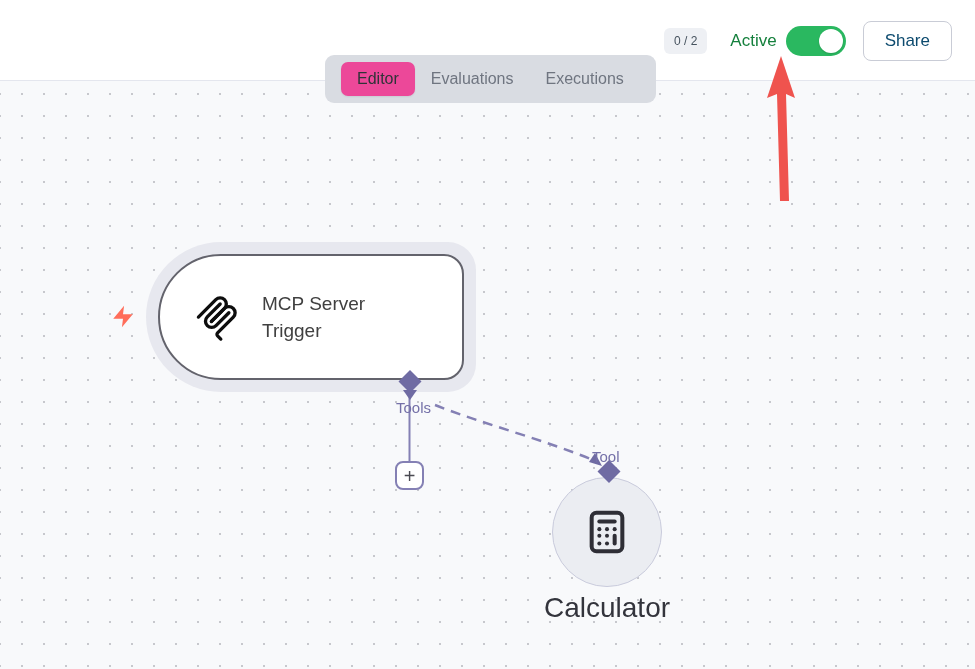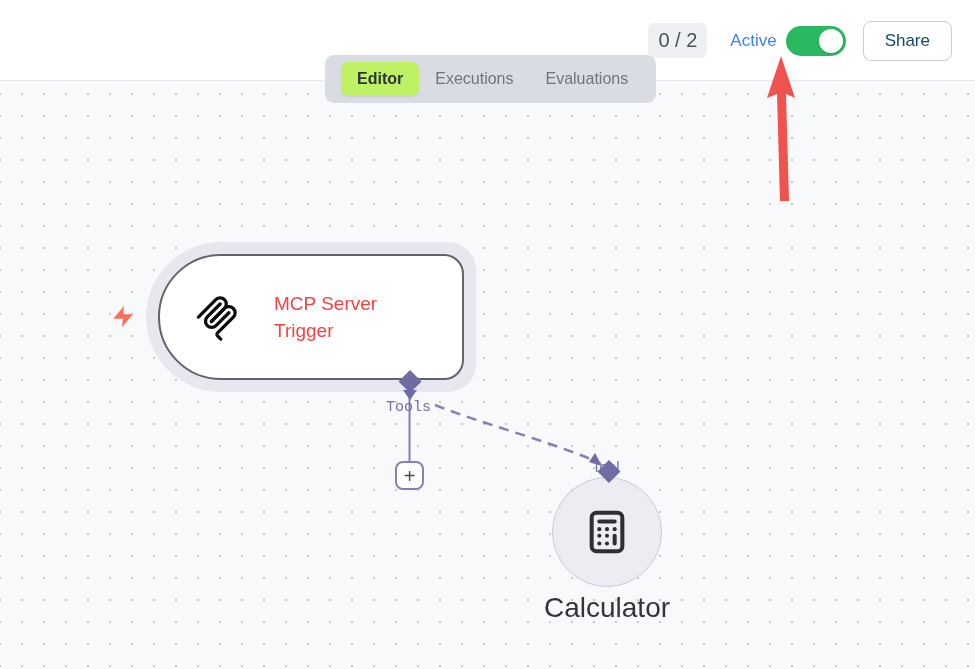--- a/index.html
+++ b/index.html
@@ -19,27 +19,27 @@
     border-bottom: 1px solid #e4e6ee;
     z-index: 10;
   }
   .header-right {
     position: absolute; right: 23px; top: 0; height: 81px;
     display: flex; align-items: center;
   }
   .issues-badge {
     background: #eef0f4;
     color: #46525e;
-    font-size: 20px;
+    font-size: 12px;
     border-radius: 6px;
     padding: 6px 10px;
     margin-right: 23px;
   }
   .active-label {
-    color: #3b82f6;
+    color: #15803d;
     font-size: 17px;
     font-weight: 500;
     margin-right: 9px;
   }
   .toggle {
     width: 60px; height: 30px;
     background: #2ab860;
     border-radius: 15px;
     position: relative;
     margin-right: 17px;
@@ -75,23 +75,23 @@
   }
   .tab {
     font-size: 16px;
     color: #6f7580;
     padding: 8px 16px;
     border-radius: 7px;
     cursor: pointer;
     white-space: nowrap;
   }
   .tab.active {
-    background: #bef264;
+    background: #ec4899;
     color: #2f3338;
-    font-weight: 700;
+    font-weight: 400;
     box-shadow: 0 1px 2px rgba(0,0,0,.07);
   }
 
   
   .canvas {
     position: absolute; left: 0; top: 81px;
     width: 975px; height: 588px;
     background-color: #f8f9fb;
     background-image: radial-gradient(circle, #c7c8cd 1.1px, transparent 1.2px);
     background-size: 22px 22px;
@@ -113,43 +113,42 @@
     background: #ffffff;
     border: 2px solid #63636c;
     border-radius: 63px 20px 20px 63px;
     display: flex; align-items: center;
     padding-left: 32px;
     cursor: pointer;
     z-index: 6;
   }
   .trigger-icon { width: 50px; height: 50px; color: #0d0d0d; flex: 0 0 auto; }
   .trigger-title {
-    margin-left: 32px;
+    margin-left: 20px;
     width: 140px;
     font-size: 19px;
     line-height: 27px;
-    color: #ef4444;
+    color: #404040;
   }
 
   .bolt-icon {
     position: absolute; left: 110px; top: 301px;
     width: 26px; height: 31px;
     z-index: 6;
   }
 
   
   .tools-label {
     position: absolute; left: 378px; top: 399px;
     width: 53px; text-align: right;
     font-size: 15px; color: #7470a8;
     z-index: 22;
-    font-family: Liberation Mono, monospace;
   }
   .tool-label {
-    position: absolute; left: 592px; top: 458px;
+    position: absolute; left: 592px; top: 448px;
     font-size: 15px; color: #7470a8;
     z-index: 22;
   }
 
   
   .add-tool-btn {
     position: absolute; left: 395px; top: 461px;
     width: 29px; height: 29px;
     background: #ffffff;
     border: 2px solid #8480b4;
@@ -199,22 +198,22 @@
     <span class="active-label">Active</span>
     <div class="toggle">
       <div class="knob"></div>
     </div>
     <button class="share-btn">Share</button>
   </div>
 </div>
 
 <div class="tabbar">
   <div class="tab active">Editor</div>
+  <div class="tab">Evaluations</div>
   <div class="tab">Executions</div>
-  <div class="tab">Evaluations</div>
 </div>
 
 <div class="canvas"></div>
 
 <div class="trigger-glow"></div>
 <div class="trigger-node">
   <svg class="trigger-icon" viewBox="0 0 195 195" fill="none" stroke="currentColor" stroke-width="13" stroke-linecap="round">
     <path d="M25 97.853 92.882 29.97c9.373-9.372 24.569-9.372 33.941 0 9.373 9.373 9.373 24.569 0 33.942L75.558 115.177"></path>
     <path d="m76.265 114.47 50.558-50.558c9.373-9.373 24.569-9.373 33.942 0l.353.353c9.373 9.373 9.373 24.569 0 33.942l-61.393 61.393c-3.124 3.124-3.124 8.19 0 11.314l12.606 12.606"></path>
     <path d="M109.853 46.941 59.648 97.146c-9.372 9.372-9.372 24.568 0 33.941 9.373 9.373 24.569 9.373 33.942 0l50.204-50.205"></path>

